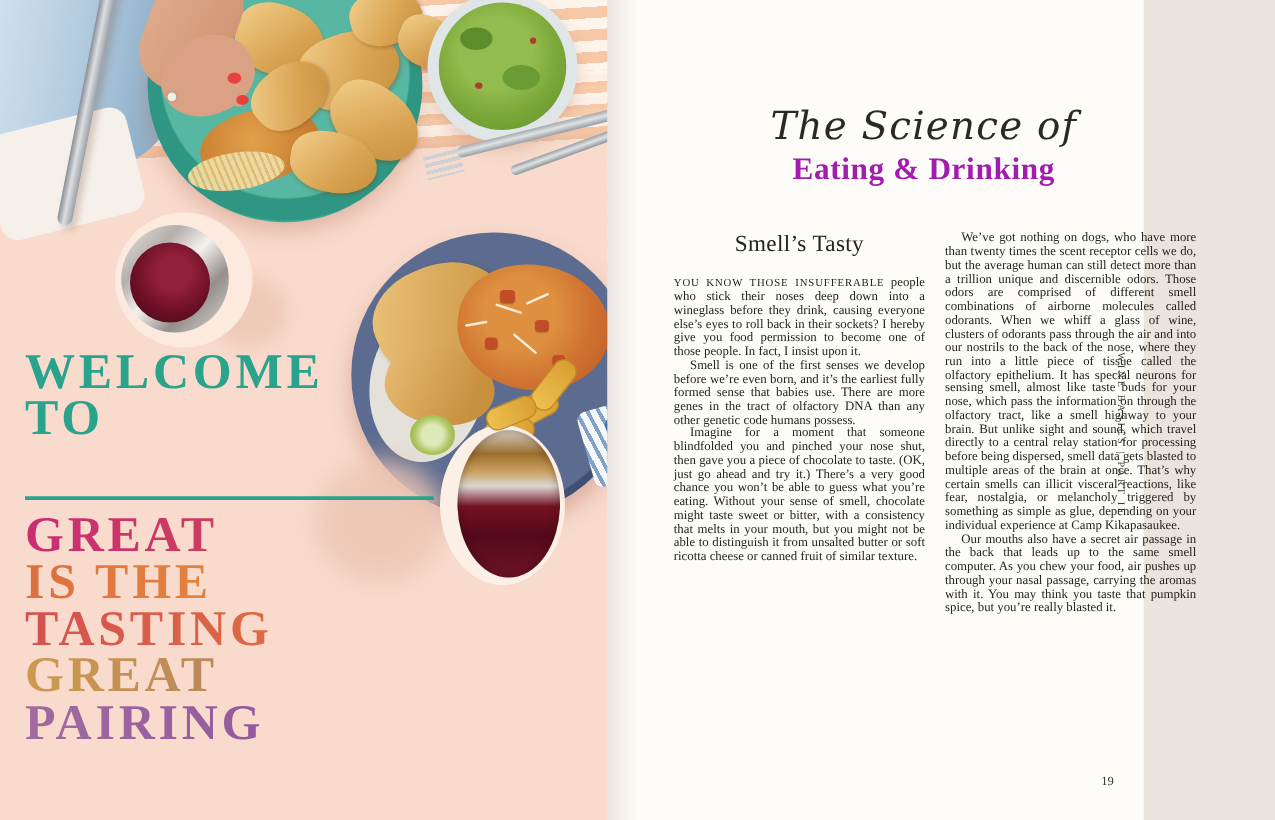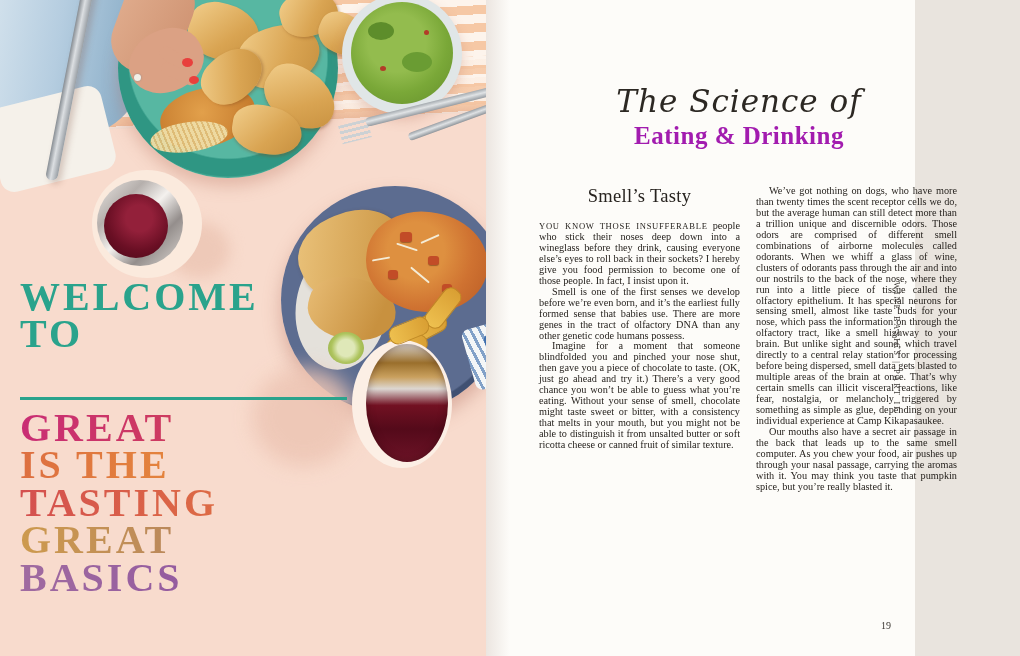--- a/index.html
+++ b/index.html
@@ -185,21 +185,21 @@
     <div class="abs hl1" style="color: rgb(42, 163, 140);">
       <div>WELCOME</div>
       <div>TO</div>
     </div>
     <div class="abs hl-rule" style="background: rgb(42, 163, 140);"></div>
     <div class="abs hl2">
       <div class="grad-line" style="background-image: linear-gradient(90deg, rgb(201, 45, 116), rgb(207, 64, 89));">GREAT</div>
       <div class="grad-line" style="background-image: linear-gradient(90deg, rgb(221, 111, 64), rgb(230, 138, 60));">IS THE</div>
       <div class="grad-line" style="background-image: linear-gradient(90deg, rgb(212, 80, 79), rgb(221, 107, 68));">TASTING</div>
       <div class="grad-line" style="background-image: linear-gradient(90deg, rgb(205, 154, 78), rgb(181, 131, 95));">GREAT</div>
-      <div class="grad-line" style="background-image: linear-gradient(90deg, rgb(160, 107, 160), rgb(146, 88, 159));">BASICS</div>
+      <div class="grad-line" style="background-image: linear-gradient(90deg, rgb(160, 107, 160), rgb(146, 88, 159));">PAIRING</div>
     </div>
   </div>
 
   <div class="page-right">
     <div class="abs gutter"></div>
 
     <div class="abs title-wrap">
       <div class="title-script">The Science of</div>
       <div class="title-main">Eating &amp; Drinking</div>
     </div>

